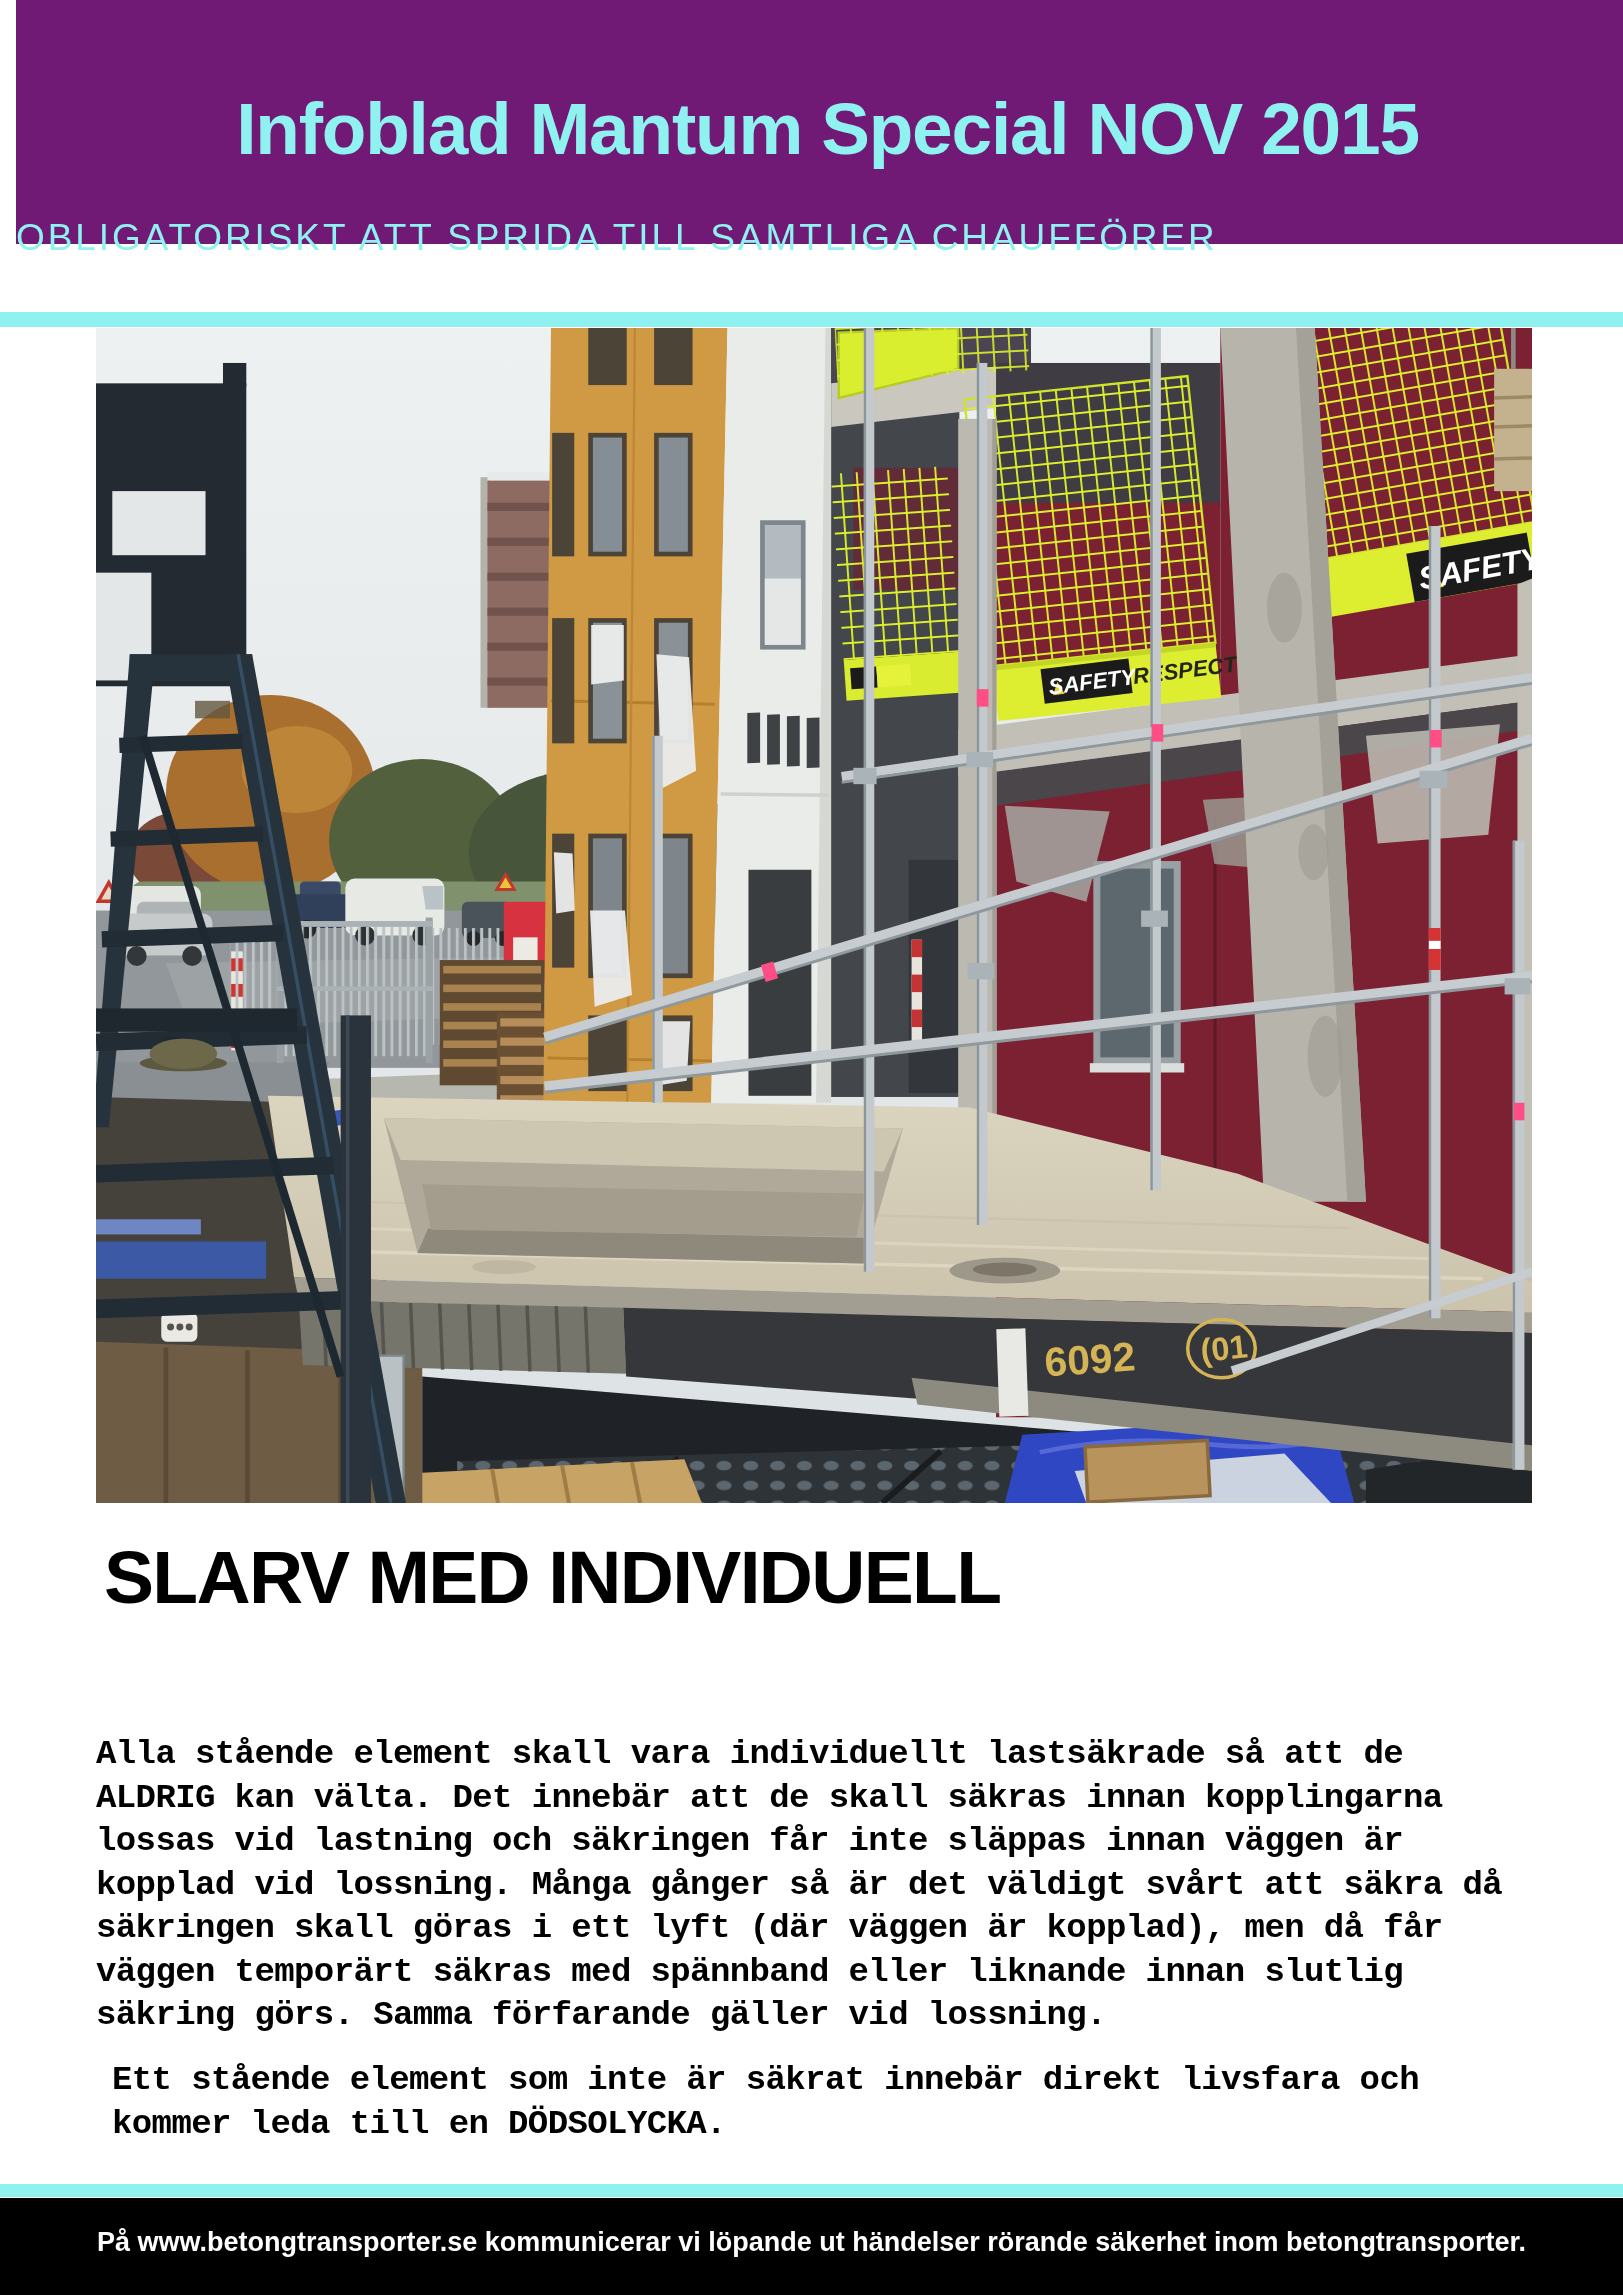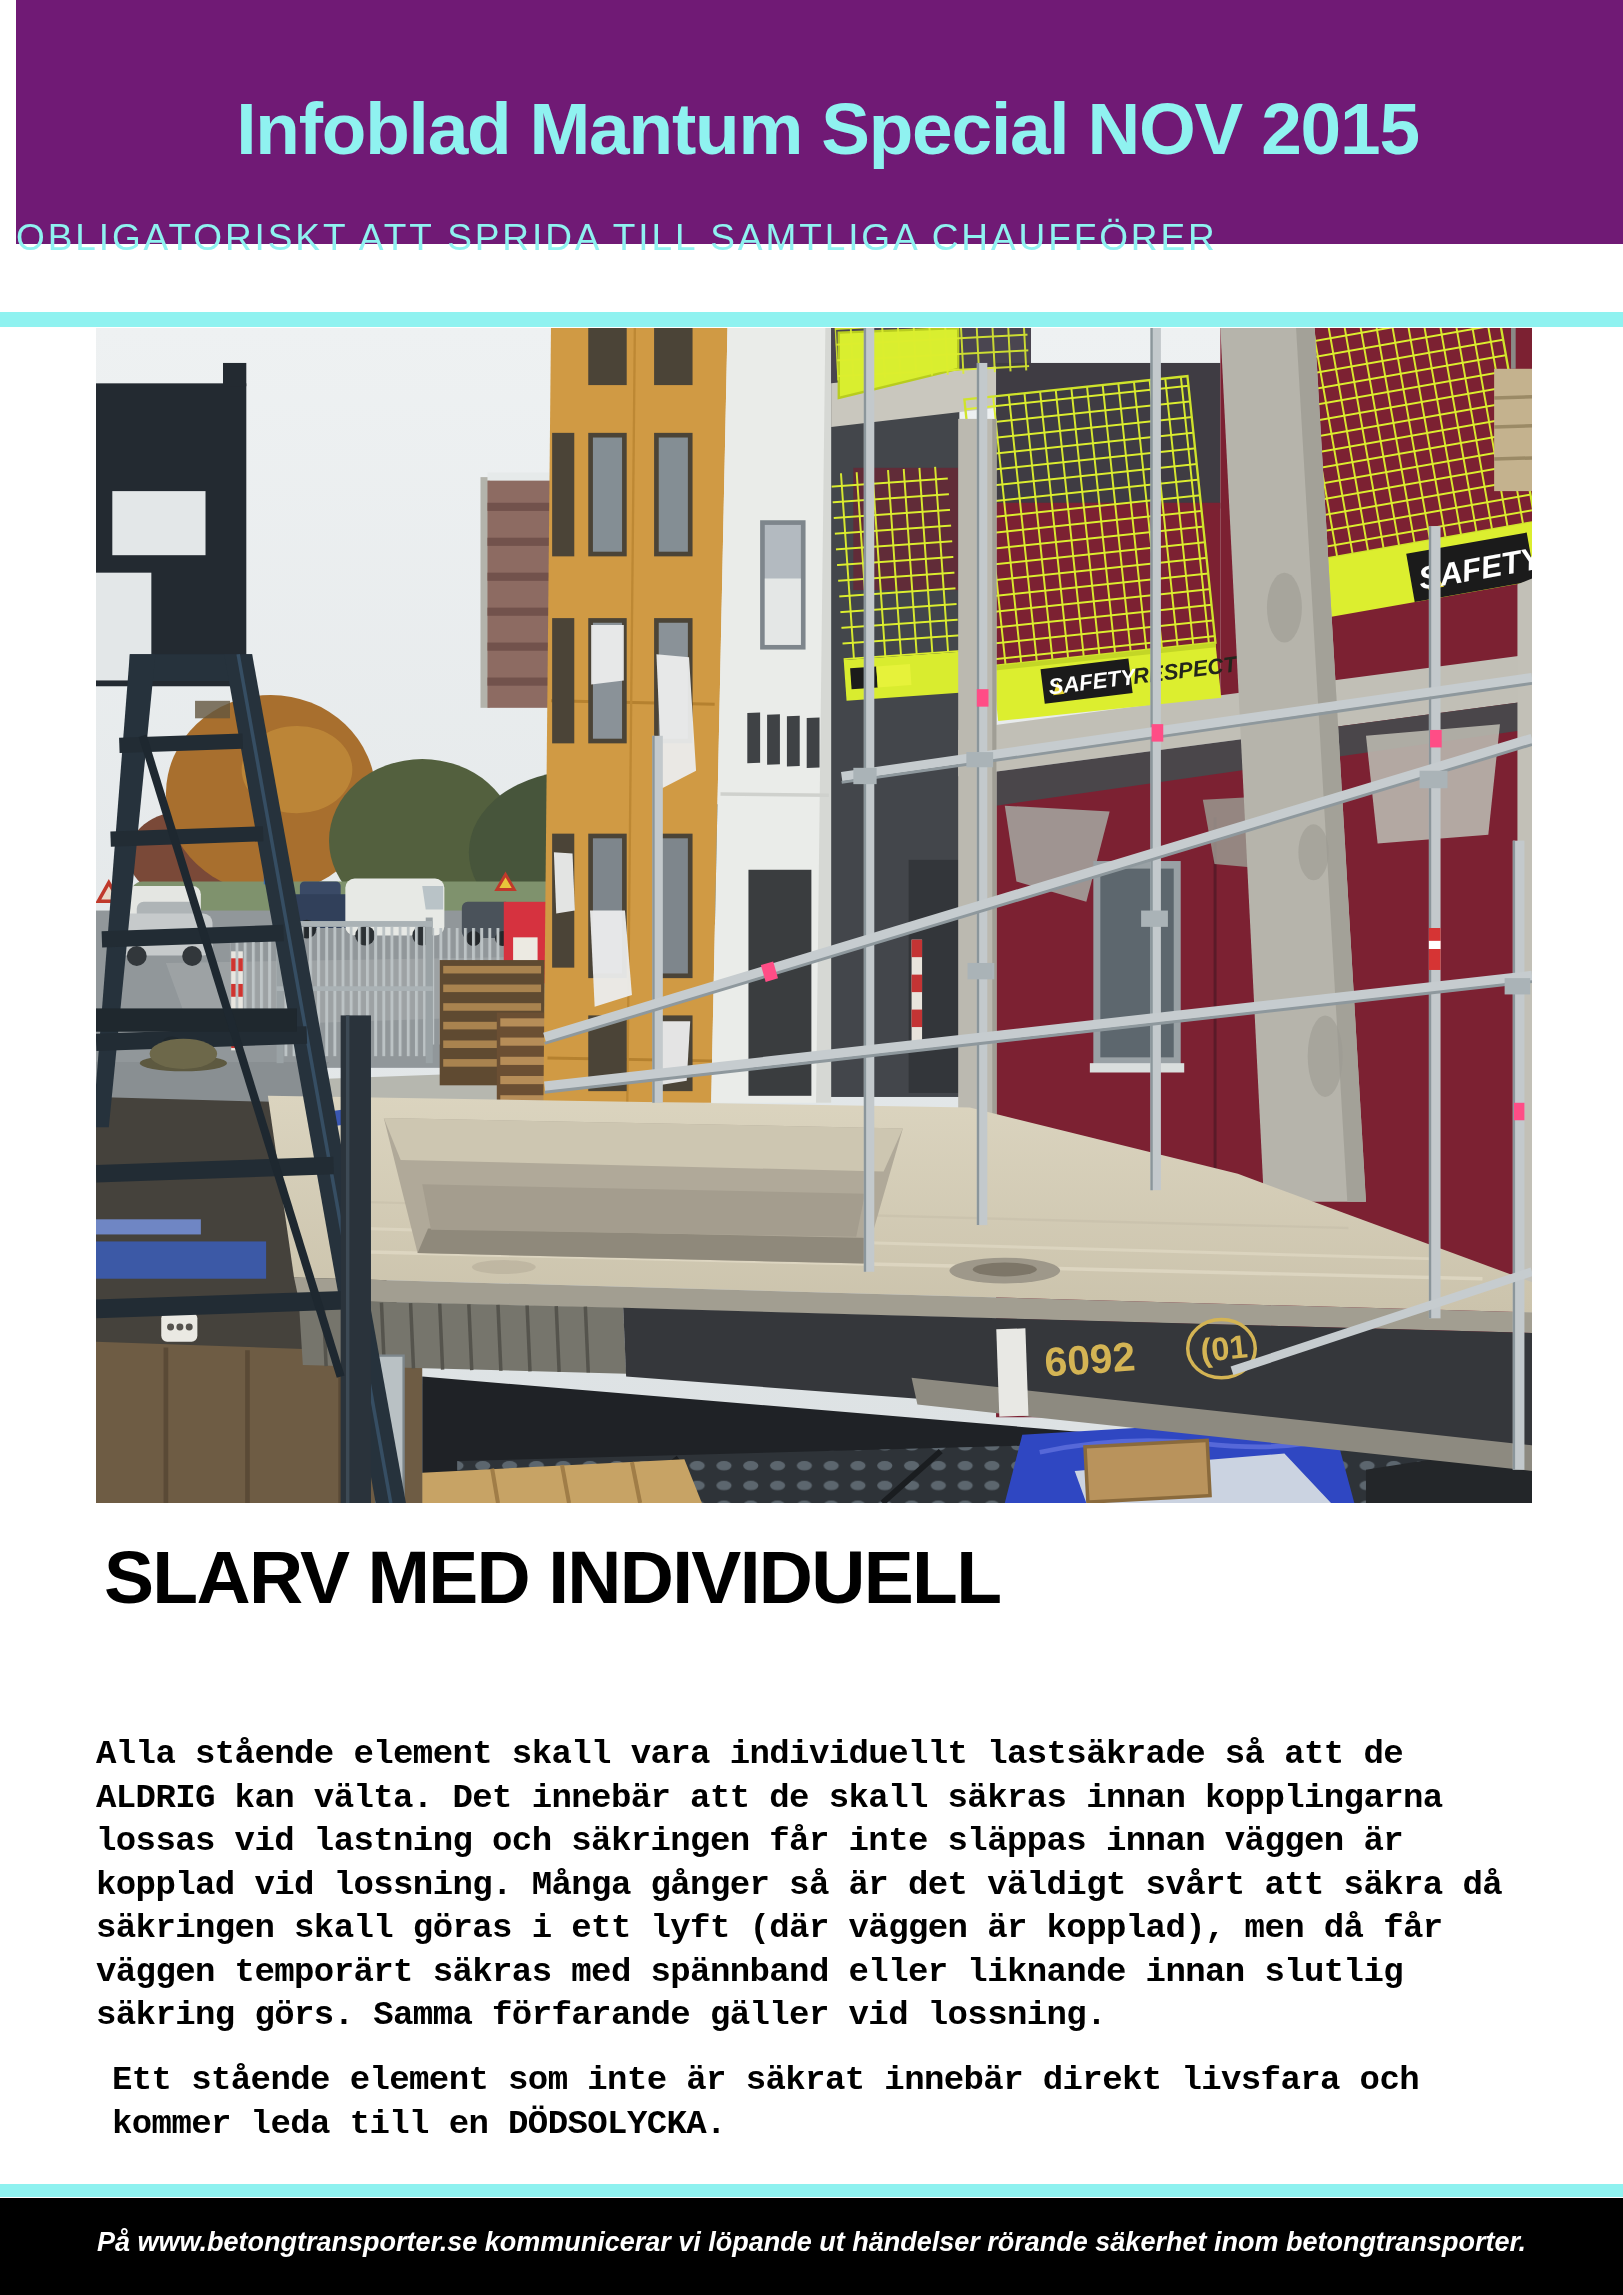--- a/index.html
+++ b/index.html
@@ -15,21 +15,21 @@
   .photo{position:absolute;top:328px;left:96px;width:1436px;height:1175px;overflow:hidden;background:#e3e7e8;}
   .photo svg{display:block;width:100%;height:100%;}
   .headline{position:absolute;top:1527px;left:96px;width:1436px;color:#000;
     font-size:75px;line-height:1.12;font-weight:bold;letter-spacing:-1.7px;}
   .bodytext{position:absolute;left:96px;width:1436px;color:#000;
     font-size:34px;line-height:1.28;font-weight:bold;letter-spacing:-0.6px;font-family:Liberation Mono, monospace;}
   .p1{top:1733px;}
   .p2{top:2043px;}
   .ftr-stripe{position:absolute;top:2184px;left:0;width:1623px;height:13.4px;background:#8ff2f0;}
   .ftr{position:absolute;top:2198px;left:0;width:1623px;height:98px;background:#000;}
-  .ftr p{margin:0;padding-top:29px;text-align:center;color:#fff;font-size:27px;font-weight:bold;letter-spacing:0px;font-style:italic;}
+  .ftr p{margin:0;padding-top:29px;text-align:center;color:#fff;font-size:27px;font-weight:bold;letter-spacing:0px;}
   svg text{font-family:"Liberation Sans", sans-serif;}
 </style>
 </head>
 <body>
 
 <div class="sheet">
 
   <header class="hdr">
     <div class="title">Infoblad Mantum Special NOV 2015</div>
     <div class="subtitle">OBLIGATORISKT ATT SPRIDA TILL SAMTLIGA CHAUFFÖRER</div>

